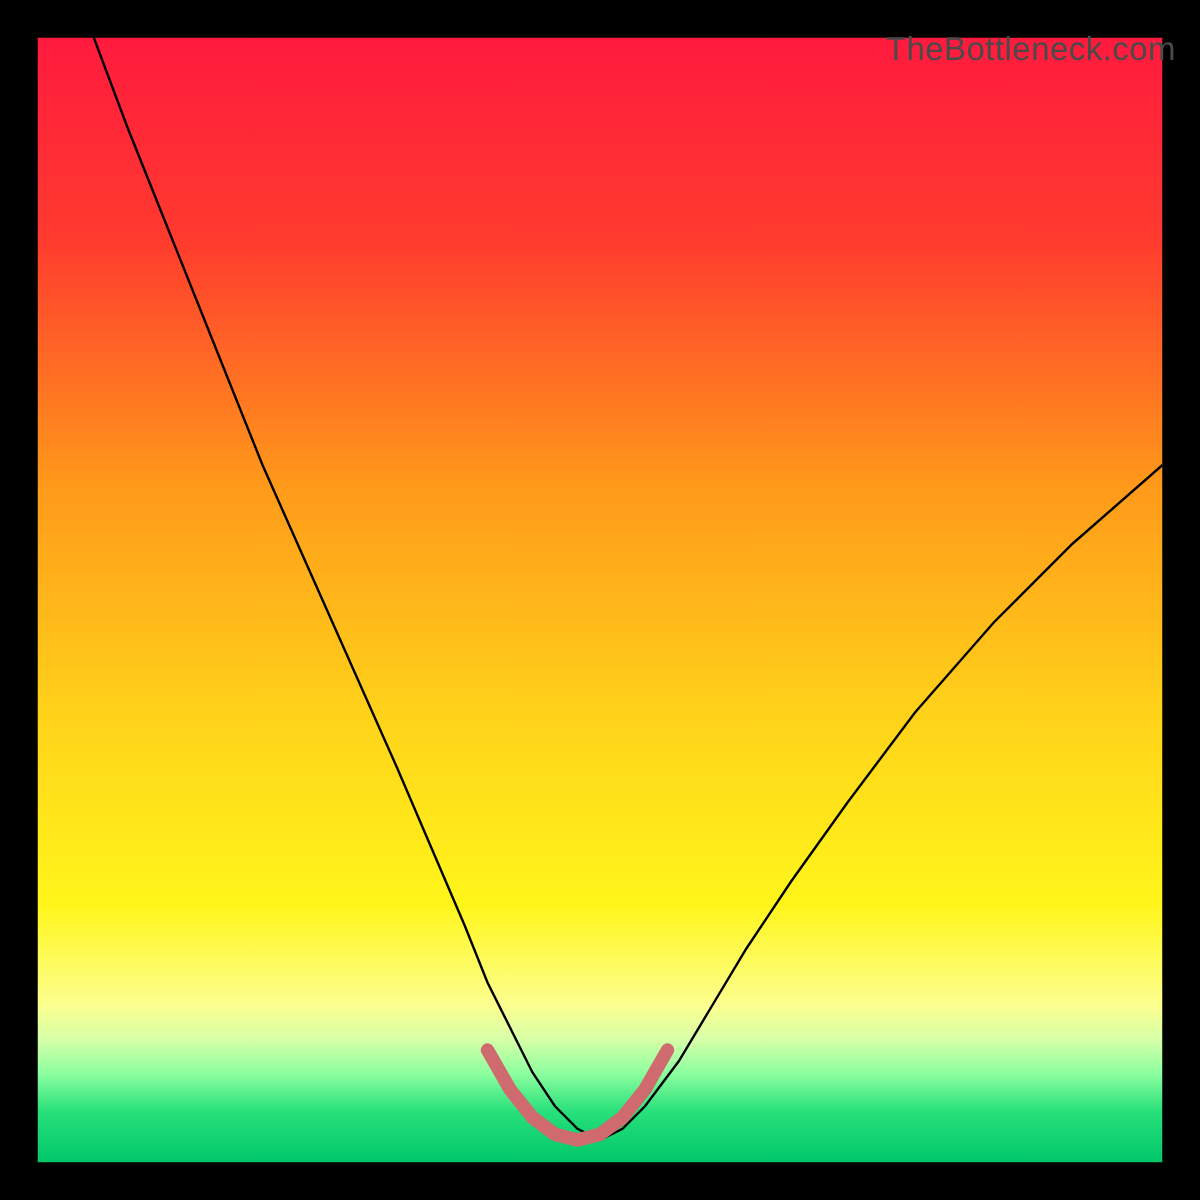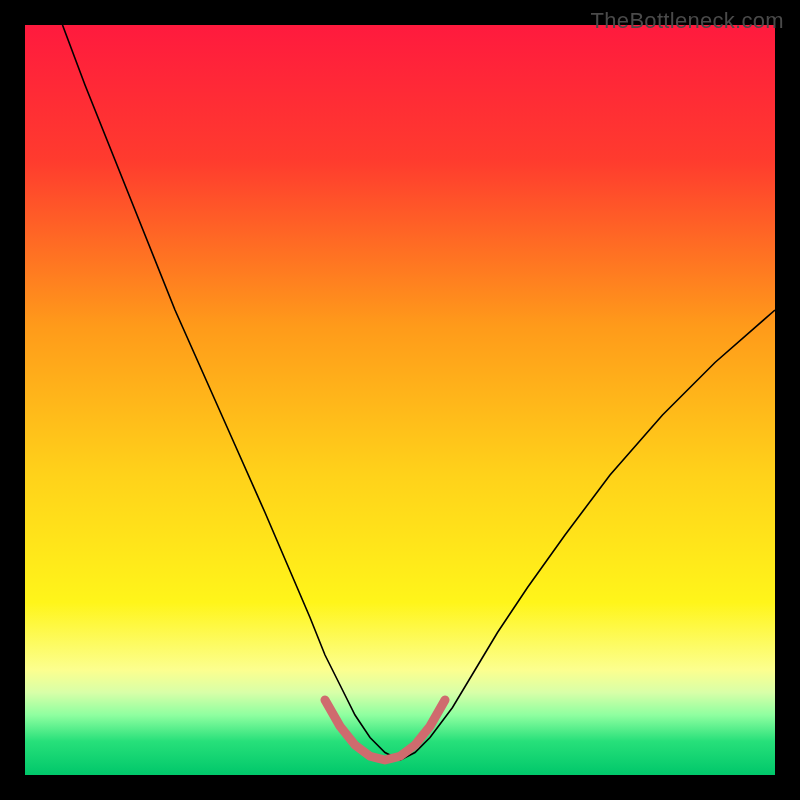--- a/index.html
+++ b/index.html
@@ -12,21 +12,21 @@
     overflow: hidden;
   }
   .frame {
     position: relative;
     width: 800px;
     height: 800px;
     background: #000;
   }
   .watermark {
     position: absolute;
-    top: 8px;
+    top: 20px;
     right: 16px;
     color: #4a4a4a;
     font-size: 22px;
     letter-spacing: 0.3px;
     z-index: 10;
   }
   svg.plot {
     position: absolute;
     top: 25px;
     left: 25px;

